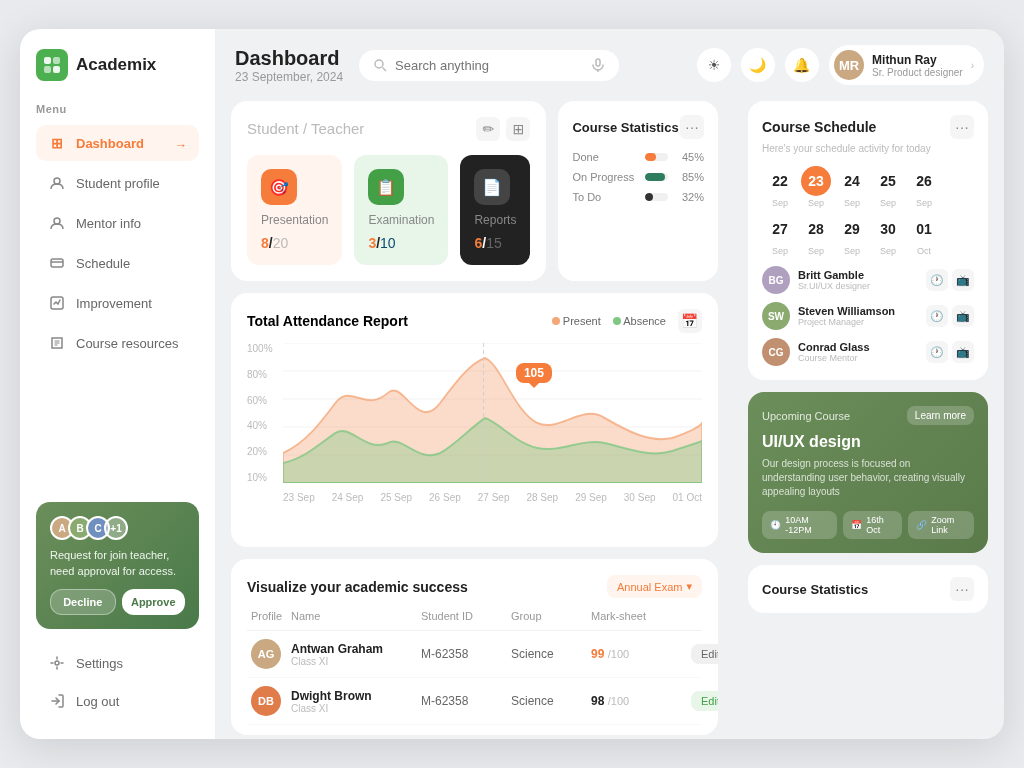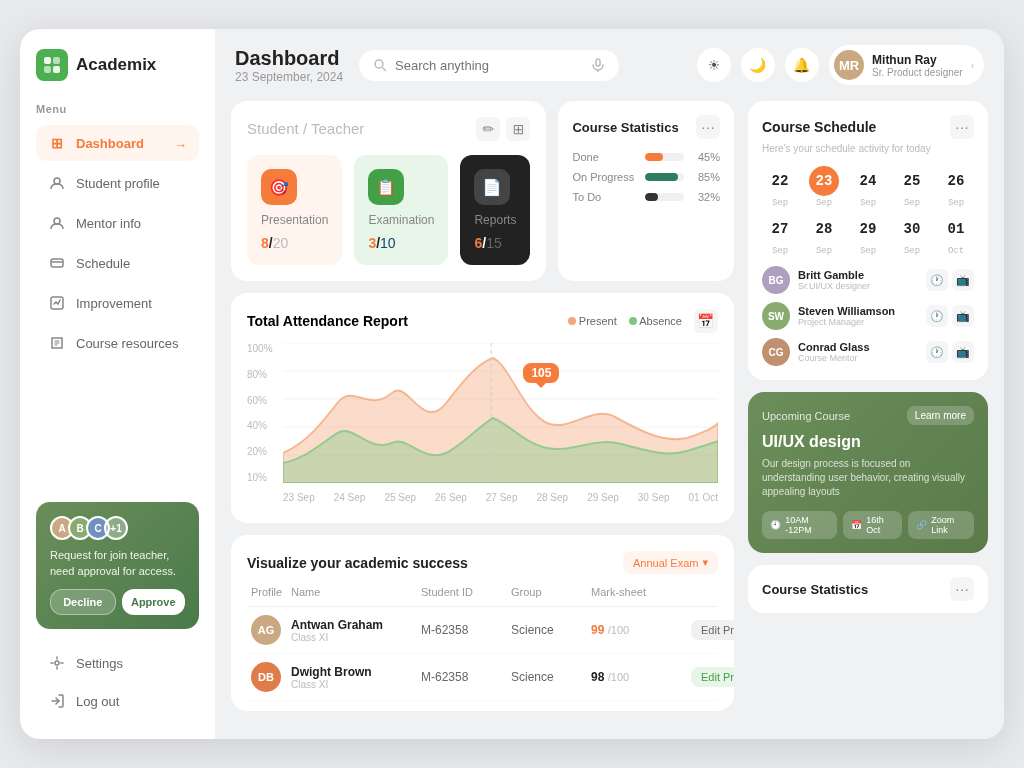--- a/index.html
+++ b/index.html
@@ -232,22 +232,22 @@
       font-size: 13px;
       color: white;
       font-weight: 600;
     }
     .user-info .name { font-size: 12px; font-weight: 600; color: #222; }
     .user-info .role { font-size: 10px; color: #999; }
     
     .content-area {
       flex: 1;
       display: flex;
-      gap: 14px;
-      padding: 0 16px 28px;
+      gap: 30px;
+      padding: 0 16px 4px;
       overflow: hidden;
     }
     
     .center-col {
       flex: 1;
       display: flex;
       flex-direction: column;
       gap: 12px;
       overflow: hidden;
     }
@@ -450,23 +450,21 @@
     .schedule-header {
       display: flex;
       align-items: center;
       justify-content: space-between;
       margin-bottom: 4px;
     }
     .schedule-title { font-size: 14px; font-weight: 700; color: #222; }
     .schedule-subtitle { font-size: 10px; color: #bbb; margin-bottom: 12px; }
     .calendar-row {
       display: flex;
-      justify-content: space-between;
       margin-bottom: 6px;
-      font-family: Liberation Mono, monospace;
     }
     .cal-day {
       display: flex;
       flex-direction: column;
       align-items: center;
       gap: 2px;
       width: 36px;
     }
     .cal-num {
       font-size: 14px;

